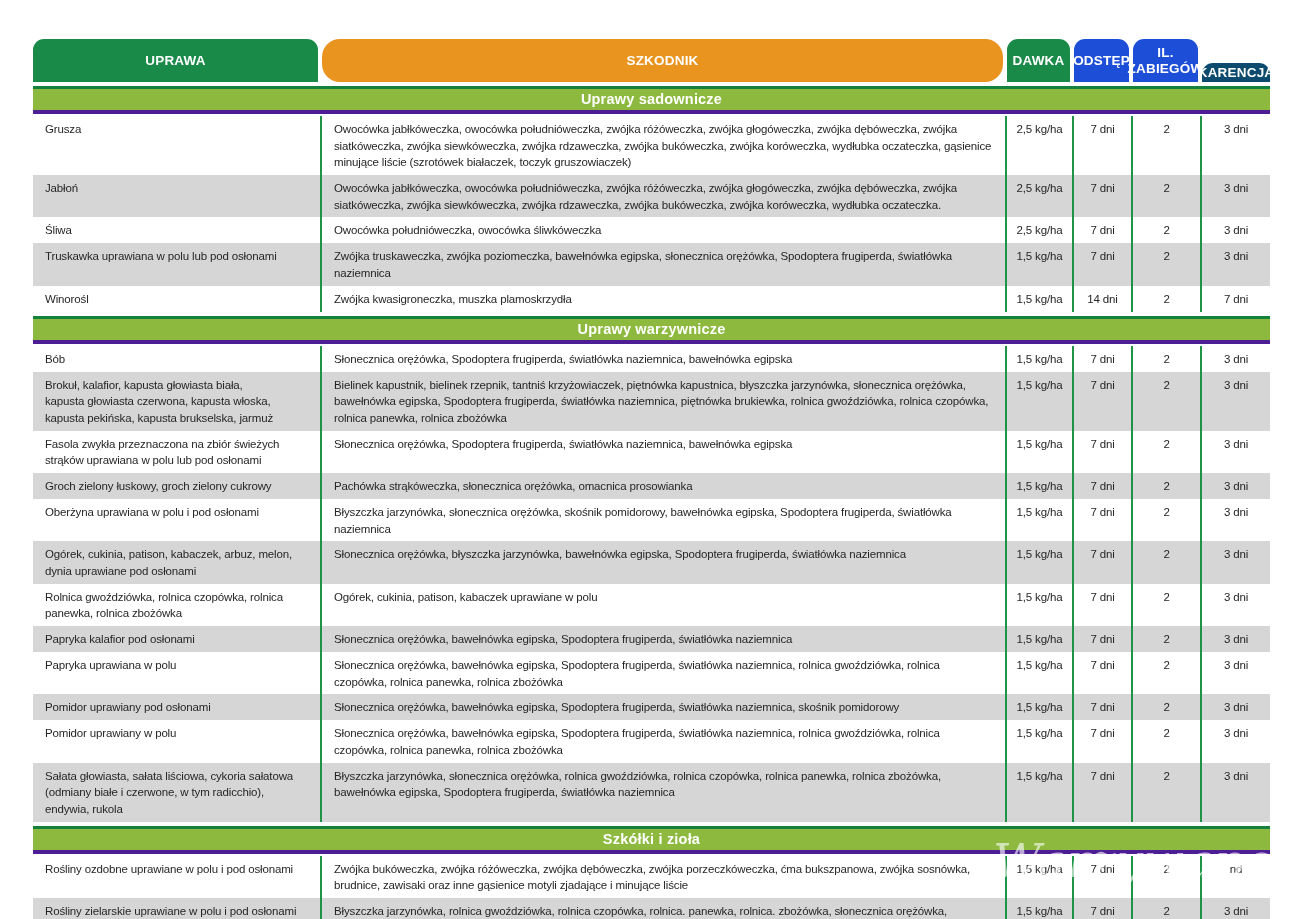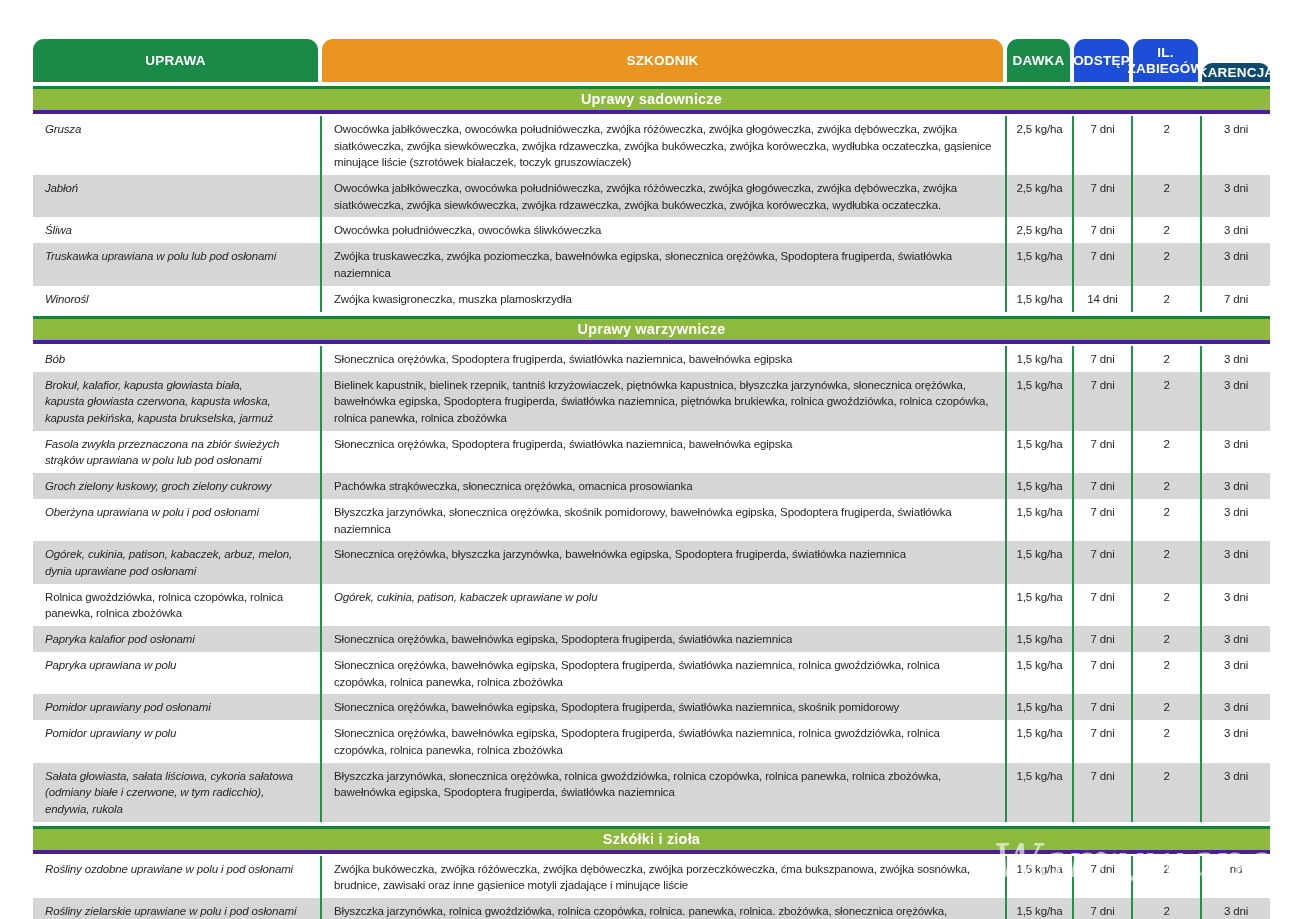--- a/index.html
+++ b/index.html
@@ -22,37 +22,37 @@
     color:#ffffff; font-weight:bold; font-size:14.5px; text-align:center;
     padding:2px 0 3px 0; margin:4px 0 2px 0; letter-spacing:0.2px;
   }
   .row { background:#ffffff; }
   .row.gray { background:#d6d6d6; }
   .cell {
     font-size:11.5px; line-height:1.45; color:#262626;
     padding:5px 10px 4px 12px; letter-spacing:-0.15px; min-height:17px;
   }
   .cell + .cell { border-left:2px solid #1f9447; }
-  .cell.crop { white-space:pre-line;font-style:italic; }
+  .cell.crop { white-space:pre-line; }
   .cell.num { text-align:center; padding-left:2px; padding-right:2px; }
   .it { }
   .watermark {
     position:absolute; left:993px; top:833px; font-size:47px; font-style:italic;
     font-family:"DejaVu Serif", serif; color:rgba(255,255,255,0.62);
     white-space:nowrap; pointer-events:none; letter-spacing:1px;
   }
 </style>
 </head>
 <body>
 
 <div class="page">
   <div class="table">
     <div class="header-row grid6">
         <div class="hcell" style="background: rgb(26, 138, 72);">UPRAWA</div>
-        <div class="hcell" style="background: rgb(232, 148, 30);">SZKODNIK</div>
+        <div class="hcell" style="background: rgb(232, 148, 30); border-radius: 18px;">SZKODNIK</div>
         <div class="hcell" style="background: rgb(26, 138, 72);">DAWKA</div>
         <div class="hcell" style="background: #1d4ed8;">ODSTĘP</div>
         <div class="hcell" style="background: #1d4ed8;">IL.
 ZABIEGÓW</div>
         <div class="hcell" style="background: #0c4a6e; margin-top: 24px;">KARENCJA</div>
       </div>
     <div id="table-body">
         <div class="section-bar">Uprawy sadownicze</div>
         <div class="row grid6">
           <div class="cell crop">Grusza</div>

